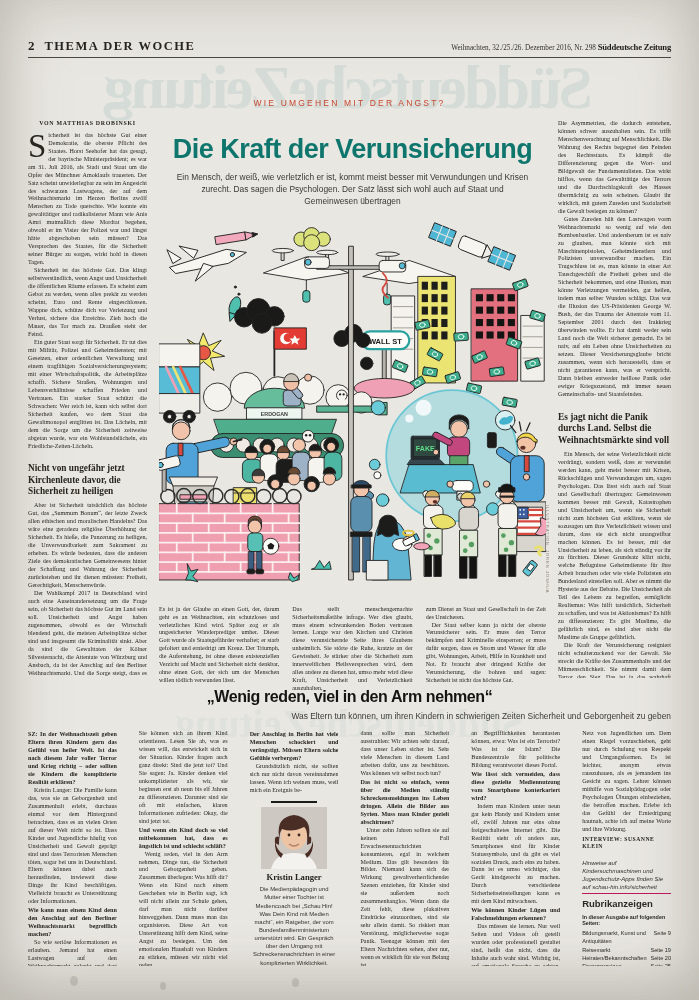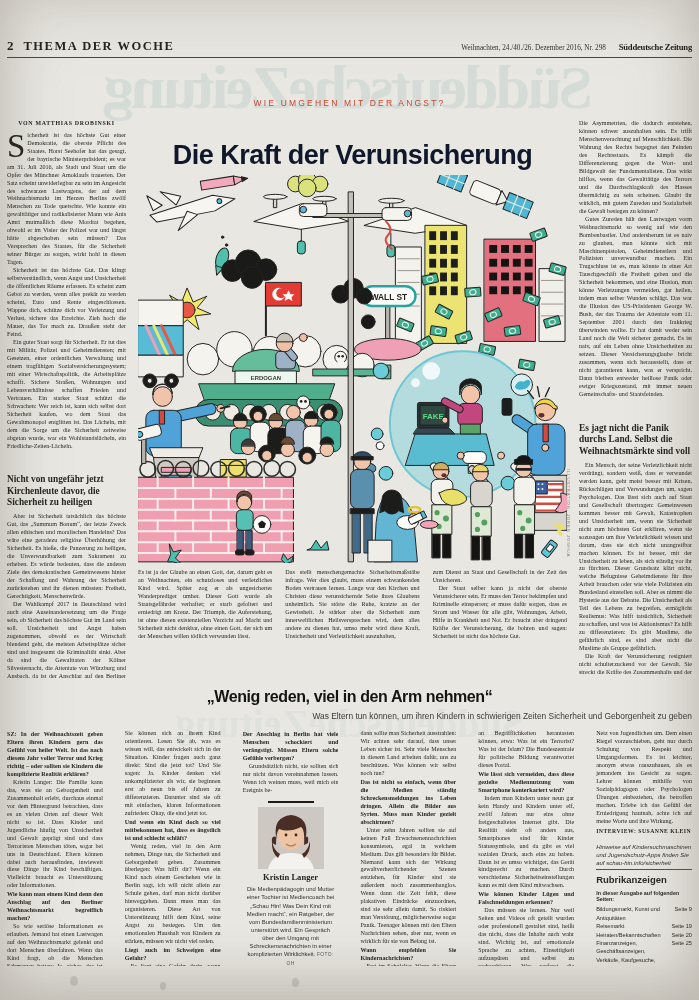--- a/index.html
+++ b/index.html
@@ -4,54 +4,54 @@
 <style>
   html,body{margin:0;padding:0;background:#b9b6b0;}
   .page{position:relative;width:699px;height:1000px;margin:0 auto;background:#e9e7e2;
         overflow:hidden;font-family:"Liberation Serif",serif;color:#262420;
         box-shadow:inset 0 0 70px rgba(110,104,88,.28), inset 0 -25px 45px rgba(110,104,88,.18);}
   .ghost{position:absolute;left:0;right:0;text-align:center;transform:scaleX(-1);
          font-family:"Liberation Serif",serif;font-weight:bold;white-space:nowrap;
          color:rgba(39,132,126,.10);pointer-events:none;z-index:0;}
   .ghost-top{top:52px;font-size:62px;letter-spacing:-3px;}
   .ghost-mid{top:700px;font-size:40px;color:rgba(39,132,126,.055);}
-  .inner{position:relative;z-index:1;padding:0 7px;}
+  .inner{position:relative;z-index:1;padding:0 28px;}
   
   .masthead{display:flex;justify-content:space-between;align-items:baseline;padding-top:36px;}
   .pno{font-size:13px;font-weight:bold;margin-right:10px;}
   .section{font-size:12.5px;font-weight:bold;letter-spacing:1.5px;}
   .mh-right{font-size:7.2px;color:#33312d;}
-  .brand{font-weight:bold;font-size:8.6px;letter-spacing:-.2px;color:#1e1d1a;margin-left:11px;}
+  .brand{font-weight:bold;font-size:8.6px;letter-spacing:-.2px;color:#1e1d1a;margin-left:0;}
   .rule{border-top:1px solid #4a4741;margin-top:3px;}
   
   .kicker{margin-top:40px;text-align:center;font-family:"Liberation Sans",sans-serif;
           font-weight:normal;font-size:8.5px;letter-spacing:2.2px;color:#c6472e;}
   .deck{margin:7px auto 0;width:560px;text-align:center;font-size:11px;line-height:1.4;color:#1d1c19;}
   
   .lead-row{display:flex;gap:12px;margin-top:12px;height:558px;}
   .col{overflow:hidden;}
   .colA{width:119px;flex:none;height:558px;}
   .colE{width:113px;flex:none;height:558px;}
   .center{flex:1;min-width:0;}
-  .headline{margin:20px 0 0;text-align:center;font-family:"Liberation Sans",sans-serif;
-            font-size:27px;letter-spacing:-.5px;color:#0f172a;}
+  .headline{margin:14px 0 0;text-align:center;font-family:"Liberation Sans",sans-serif;
+            font-size:27px;letter-spacing:-.5px;color:#0f766e;}
   .standfirst{margin:6px auto 0;width:92%;text-align:center;font-family:"Liberation Sans",sans-serif;
               font-size:8.4px;line-height:1.45;color:#3b3935;}
   .illo{position:relative;margin-top:4px;height:388px;}
   .illo svg{display:block;width:100%;height:100%;}
   .illo-credit{position:absolute;right:-4px;bottom:6px;writing-mode:vertical-rl;
                font-family:"Liberation Sans",sans-serif;font-size:4.4px;letter-spacing:.8px;color:#8a857c;}
   .under-cols{display:flex;gap:13px;margin-top:6px;height:100px;}
   .ucol{flex:1;overflow:hidden;}
   
   .ap{margin:0;font-size:6.1px;line-height:1.31;text-align:justify;color:#28261f;}
   .ap + .ap.p, .ap + .ap.a{text-indent:6px;}
   .ap.byline{font-weight:bold;font-size:5.9px;letter-spacing:.7px;text-align:center;margin-bottom:4px;text-indent:0;}
   .ap.lead::first-letter{float:left;font-size:33px;line-height:26px;padding:1px 2px 0 0;}
-  .ap.sub{font-size:9.3px;font-weight:bold;line-height:1.22;text-align:left;margin:24px 0 5px;text-indent:0;}
+  .ap.sub{font-size:9.3px;font-weight:bold;line-height:1.22;text-align:left;margin:13px 0 5px;text-indent:0;}
   .ap.q{font-weight:bold;margin-top:1px;}
   .ap.sign{font-weight:bold;font-size:5.7px;letter-spacing:.5px;text-align:left;margin-top:2px;}
   .ap.note{font-family:"Liberation Sans",sans-serif;font-style:italic;font-size:6px;line-height:1.35;
            margin-top:8px;color:#33312c;text-align:left;}
   
   .interview{margin-top:10px;}
   .int-title{margin:0;text-align:center;font-family:"Liberation Sans",sans-serif;
              font-size:16px;letter-spacing:-.4px;color:#151412;}
   .standfirst2{margin:5px auto 0;text-align:right;font-family:"Liberation Sans",sans-serif;
                font-size:8.4px;color:#3b3935;}
@@ -81,41 +81,42 @@
 <div class="page">
   <div class="ghost ghost-top">SüddeutscheZeitung</div>
   <div class="ghost ghost-mid">SüddeutscheZeitung</div>
 
   <div class="inner">
     <header class="masthead">
       <div class="mh-left">
         <span class="pno">2</span><span class="section">THEMA DER WOCHE</span>
       </div>
       <div class="mh-right">
-        <span>Weihnachten, 24./40./26. Dezember 2016, Nr. 298</span>
+        <span>Weihnachten, 32./25./26. Dezember 2016, Nr. 298</span>
         <span class="brand">Süddeutsche Zeitung</span>
       </div>
     </header>
     <div class="rule"></div>
 
     <div class="kicker">WIE UMGEHEN MIT DER ANGST?</div>
 
     <div class="lead-row">
       <div class="col colA">
           <p class="ap byline">VON MATTHIAS DROBINSKI</p>
           <p class="ap lead">Sicherheit ist das höchste Gut einer Demokratie, die oberste Pflicht des Staates. Horst Seehofer hat das gesagt, der bayrische Ministerpräsident; es war am 31. Juli 2016, als Stadt und Staat um die Opfer des Münchner Amoklaufs trauerten. Der Satz scheint unwiderlegbar zu sein im Angesicht des schwarzen Lastwagens, der auf dem Weihnachtsmarkt im Herzen Berlins zwölf Menschen zu Tode quetschte. Wie konnte ein gewalttätiger und radikalisierter Mann wie Anis Amri mutmaßlich diese Mordtat begehen, obwohl er im Visier der Polizei war und längst hätte abgeschoben sein müssen? Das Versprechen des Staates, für die Sicherheit seiner Bürger zu sorgen, wirkt hohl in diesen Tagen.</p>
           <p class="ap p">Sicherheit ist das höchste Gut. Das klingt selbstverständlich, wenn Angst und Unsicherheit die öffentlichen Räume erfassen. Es scheint zum Gebot zu werden, wenn alles prekär zu werden scheint, Euro und Rente eingeschlossen. Wappne dich, schütze dich vor Verletzung und Verlust, sichere das Erreichte. Zieh hoch die Mauer, das Tor mach zu. Draußen steht der Feind.</p>
           <p class="ap p">Ein guter Staat sorgt für Sicherheit. Er tut dies mit Militär, Polizei und Geheimdiensten; mit Gesetzen, einer ordentlichen Verwaltung und einem tragfähigen Sozialversicherungssystem; mit einer Wirtschaftspolitik, die Arbeitsplätze schafft. Sichere Straßen, Wohnungen und Lebensverhältnisse schaffen Frieden und Vertrauen. Ein starker Staat schützt die Schwachen: Wer reich ist, kann sich selbst dort Sicherheit kaufen, wo dem Staat das Gewaltmonopol entglitten ist. Das Lächeln, mit dem die Sorge um die Sicherheit zeitweise abgetan wurde, war ein Wohlstandslächeln, ein Friedliche-Zeiten-Lächeln.</p>
           <p class="ap sub">Nicht von ungefähr jetzt Kirchenleute davor, die Sicherheit zu heiligen</p>
           <p class="ap p">Aber ist Sicherheit tatsächlich das höchste Gut, das „Summum Bonum“, der letzte Zweck allen ethischen und moralischen Handelns? Das wäre eine geradezu religiöse Überhöhung der Sicherheit. Es hieße, die Panzerung zu heiligen, die Unverwundbarkeit zum Sakrament zu erheben. Es würde bedeuten, dass die anderen Ziele des demokratischen Gemeinwesens hinter der Schaffung und Wahrung der Sicherheit zurückstehen und ihr dienen müssten: Freiheit, Gerechtigkeit, Menschenwürde.</p>
           <p class="ap p">Der Wahlkampf 2017 in Deutschland wird auch eine Auseinandersetzung um die Frage sein, ob Sicherheit das höchste Gut im Land sein soll. Unsicherheit und Angst haben zugenommen, obwohl es der Wirtschaft blendend geht, die meisten Arbeitsplätze sicher sind und insgesamt die Kriminalität sinkt. Aber da sind die Gewalttaten der Kölner Silvesternacht, die Attentate von Würzburg und Ansbach, da ist der Anschlag auf den Berliner Weihnachtsmarkt. Und die Sorge steigt, dass es nicht so gut im Land bleiben könnte, wie es so lange schon ist.</p>
         </div>
 
       <div class="center">
         <h1 class="headline">Die Kraft der Verunsicherung</h1>
+        <p class="standfirst">Ein Mensch, der weiß, wie verletzlich er ist, kommt meist besser mit Verwundungen und Krisen zurecht. Das sagen die Psychologen. Der Satz lässt sich wohl auch auf Staat und Gemeinwesen übertragen</p>
 
         <div class="illo">
         <svg viewBox="0 0 436 392" preserveAspectRatio="xMidYMid meet">
           <g stroke="#222" stroke-width="1" stroke-linejoin="round" stroke-linecap="round">
 
             <g transform="translate(8,14) rotate(-9)">
               <rect x="56" y="0" width="34" height="9" fill="#f2a9bc"></rect>
               <polygon points="90,0 102,4.5 90,9" fill="#f2a9bc"></polygon>
               <polygon points="98,2 104,4.5 98,7" fill="#222"></polygon>
               <polygon points="0,26 66,16 88,23 66,32 6,34" fill="#f7f5f0"></polygon>

